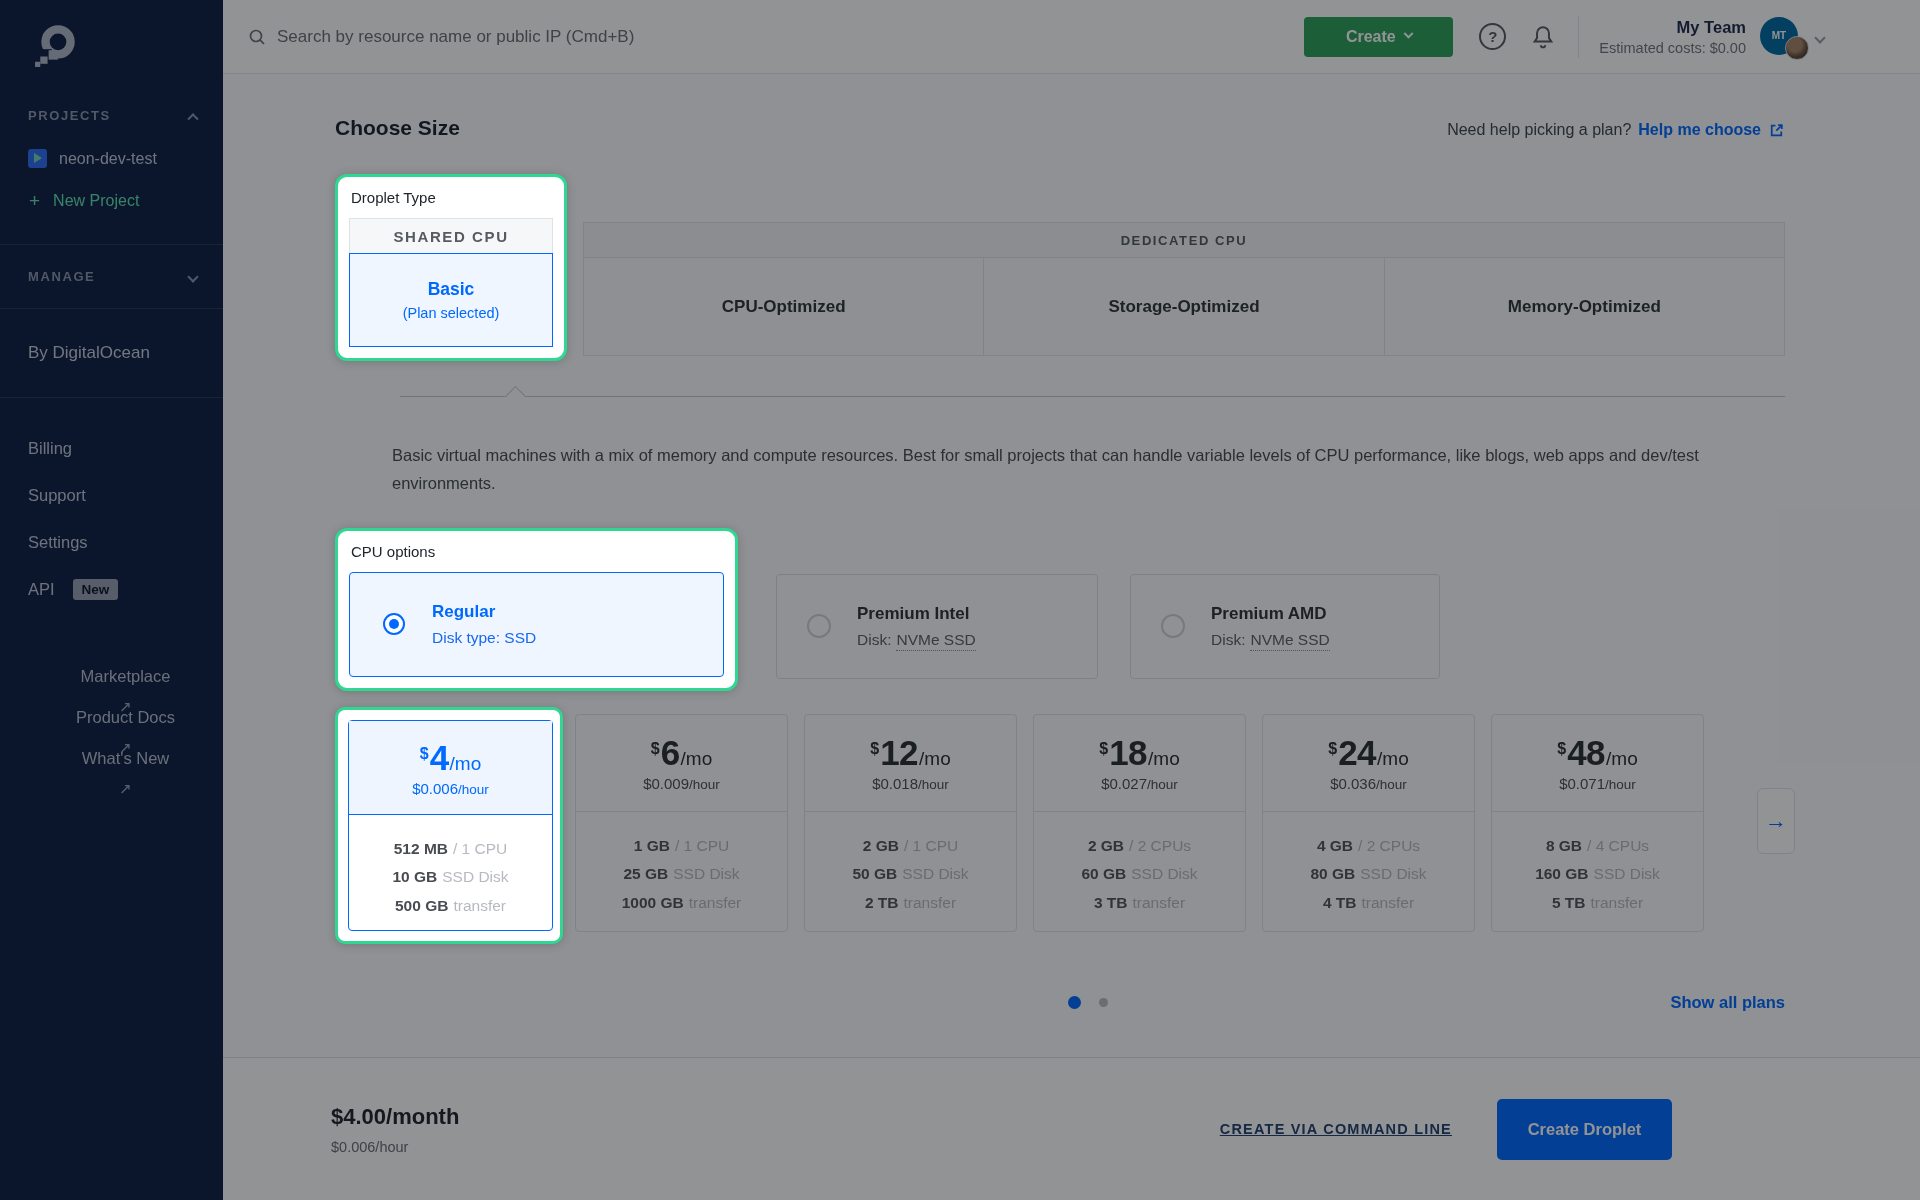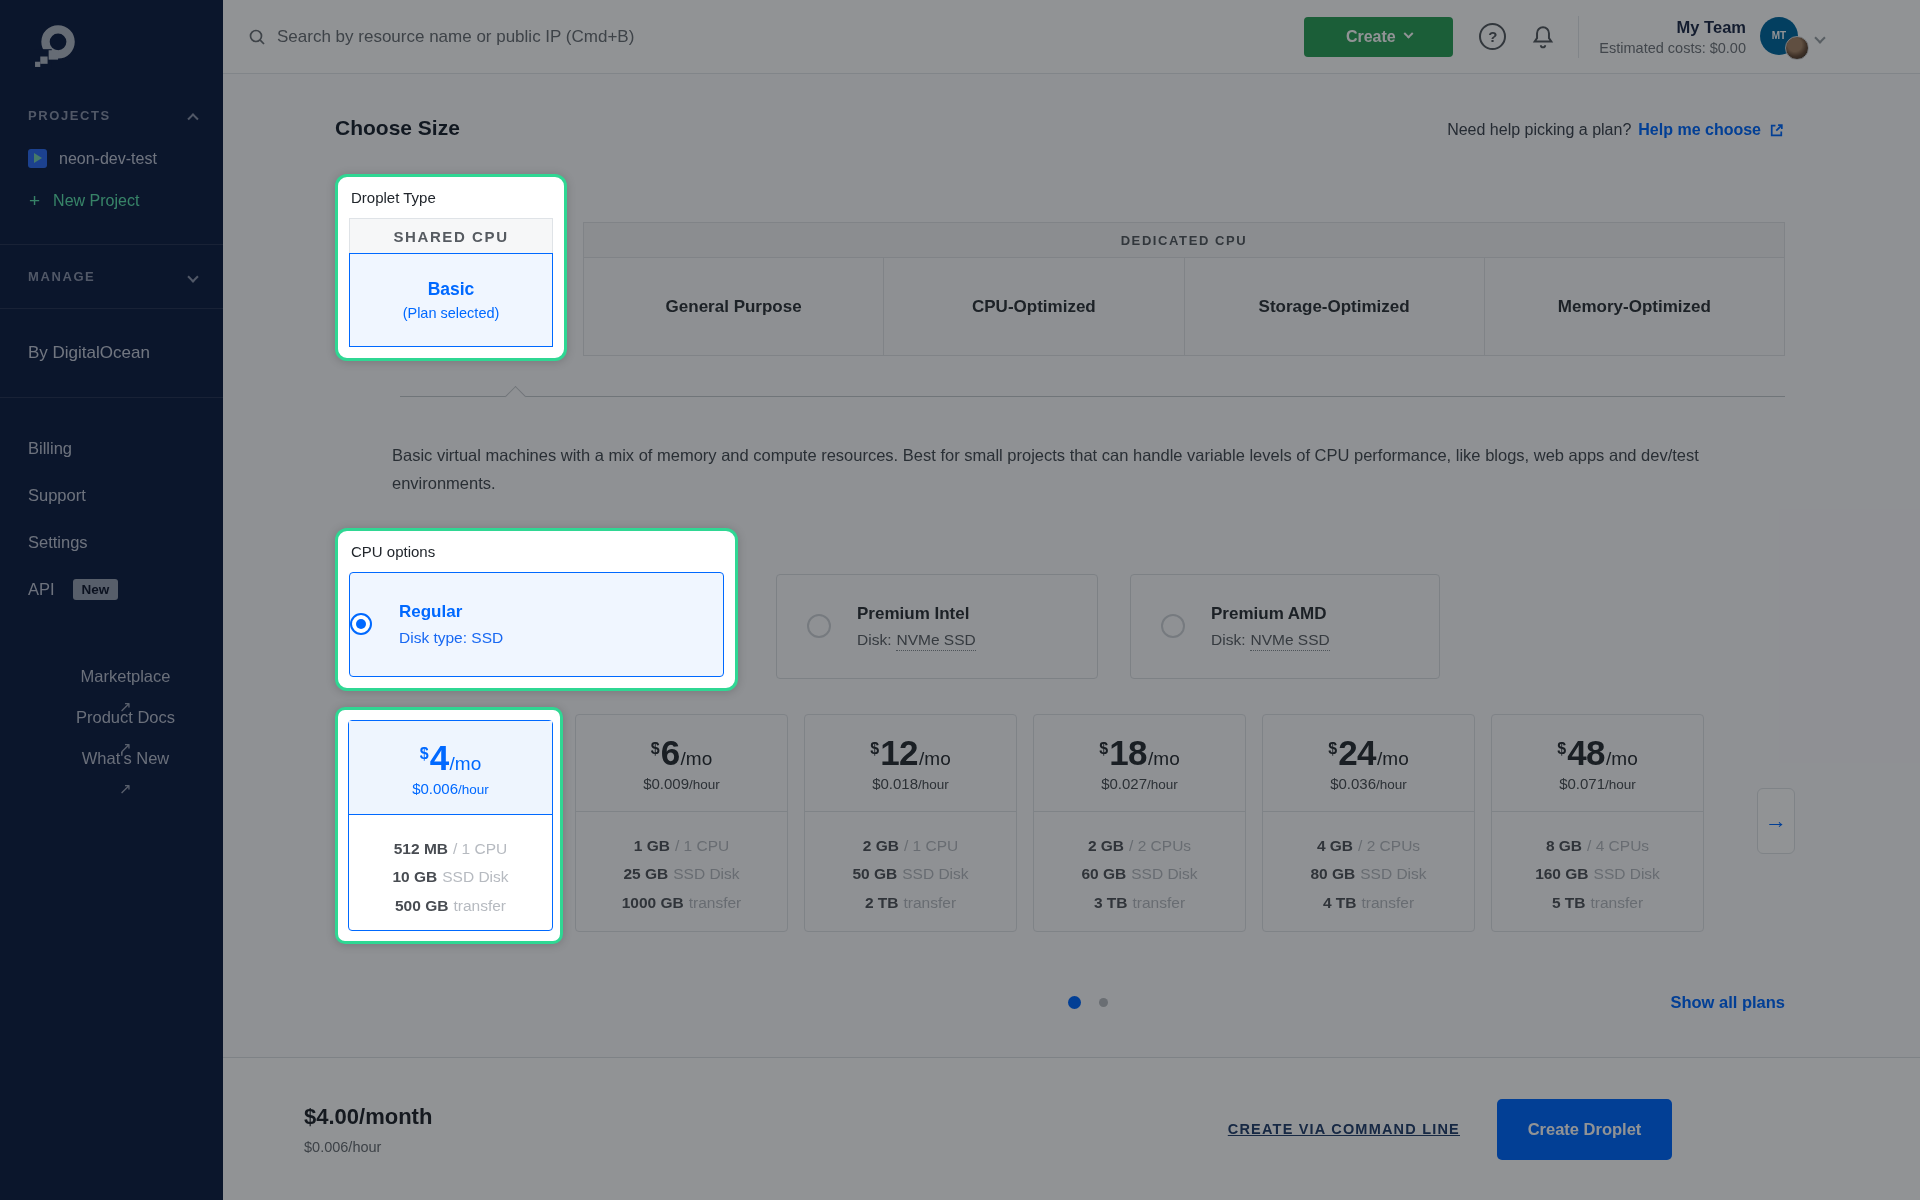--- a/index.html
+++ b/index.html
@@ -91,21 +91,21 @@
   .tab-divider { margin:35px 0 0 65px; border-top:1px solid #c5c9cd; position:relative; height:1px; }
   .notch { position:absolute; left:108px; top:-8px; width:15px; height:15px; transform:rotate(45deg);
       background:#fbfbfd; border-left:1px solid #c5c9cd; border-top:1px solid #c5c9cd; }
 
   .description { margin:44px 0 0 57px; width:1405px; font-size:16.5px; line-height:1.72; color:#474d54; }
 
   
   .cpu-row { margin-top:30px; display:flex; align-items:flex-start; }
   .box-cpu { width:403px; padding:11px; }
   .regular-card { margin-top:9px; height:105px; background:#f0f6ff; border:1.5px solid #0069ff; border-radius:4px;
-      display:flex; align-items:center; gap:27px; cursor:pointer; }
+      display:flex; align-items:center; padding-left:33px; gap:27px; cursor:pointer; }
   .radio-on { width:22px; height:22px; border:2px solid #0069ff; border-radius:50%; background:#fff; position:relative; flex:0 0 auto; }
   .radio-on::after { content:""; position:absolute; left:4px; top:4px; width:10px; height:10px; border-radius:50%; background:#0069ff; }
   .radio-off { width:24px; height:24px; border:2px solid #cfd3d8; border-radius:50%; flex:0 0 auto; }
   .reg-title { font-size:17px; font-weight:700; color:#0069ff; }
   .reg-disk { font-size:15.5px; color:#1868f2; margin-top:7px; }
   .premium-card { height:105px; margin-top:46px; background:#fcfcfd; border:1px solid #dcdfe3; border-radius:4px;
       display:flex; align-items:center; padding-left:30px; gap:26px; cursor:pointer; }
   .pc-intel { width:322px; margin-left:38px; }
   .pc-amd { width:310px; margin-left:32px; }
   .prem-title { font-size:17px; font-weight:700; color:#2f343a; }
@@ -137,21 +137,21 @@
       border-radius:6px; color:#0069ff; font-size:22px; display:flex; align-items:center; justify-content:center; cursor:pointer; font-family:inherit; }
 
   .pager-row { margin-top:48px; display:flex; align-items:center; position:relative; height:22px; }
   .dots { position:absolute; left:50%; transform:translateX(8px); display:flex; align-items:center; gap:18px; }
   .dot1 { width:13px; height:13px; border-radius:50%; background:#0069ff; cursor:pointer; }
   .dot2 { width:9px; height:9px; border-radius:50%; background:#b9bdc2; cursor:pointer; }
   .show-all { margin-left:auto; color:#0069ff; font-weight:700; font-size:16.5px; cursor:pointer; }
 
   
   .bottombar { height:143px; background:#fff; border-top:1px solid #dde0e4; display:flex; align-items:center;
-      padding:0 248px 0 81px; flex:0 0 auto; }
+      padding:0 248px 0 108px; flex:0 0 auto;gap:8px; }
   .cost-month { font-size:22px; font-weight:700; color:#22272e; }
   .cost-hour { font-size:14.5px; color:#6a6f75; margin-top:9px; }
   .bb-spacer { flex:1; }
   .cli-link { font-size:14.5px; font-weight:700; letter-spacing:1.2px; color:#27426f; text-decoration:underline; margin-right:37px; cursor:pointer; }
   .create-droplet { width:175px; height:61px; background:#0069ff; border:none; border-radius:5px; color:#fff; font-size:16.5px; font-weight:600;
       cursor:pointer; font-family:inherit; }
 </style>
 </head>
 <body>
 
@@ -297,21 +297,20 @@
           <div class="box-label">Droplet Type</div>
           <div class="shared-head">SHARED CPU</div>
           <div class="basic-tab">
             <div class="basic-title">Basic</div>
             <div class="basic-note">(Plan selected)</div>
           </div>
         </div>
         <div class="dedicated">
           <div class="ded-head">DEDICATED CPU</div>
           <div class="ded-tabs">
-            <div class="ded-tab">General Purpose</div>
             <div class="ded-tab">CPU-Optimized</div>
             <div class="ded-tab">Storage-Optimized</div>
             <div class="ded-tab">Memory-Optimized</div>
           </div>
         </div>
       </div>
 
       <div class="tab-divider">
           <span class="notch"></span>
         </div>

